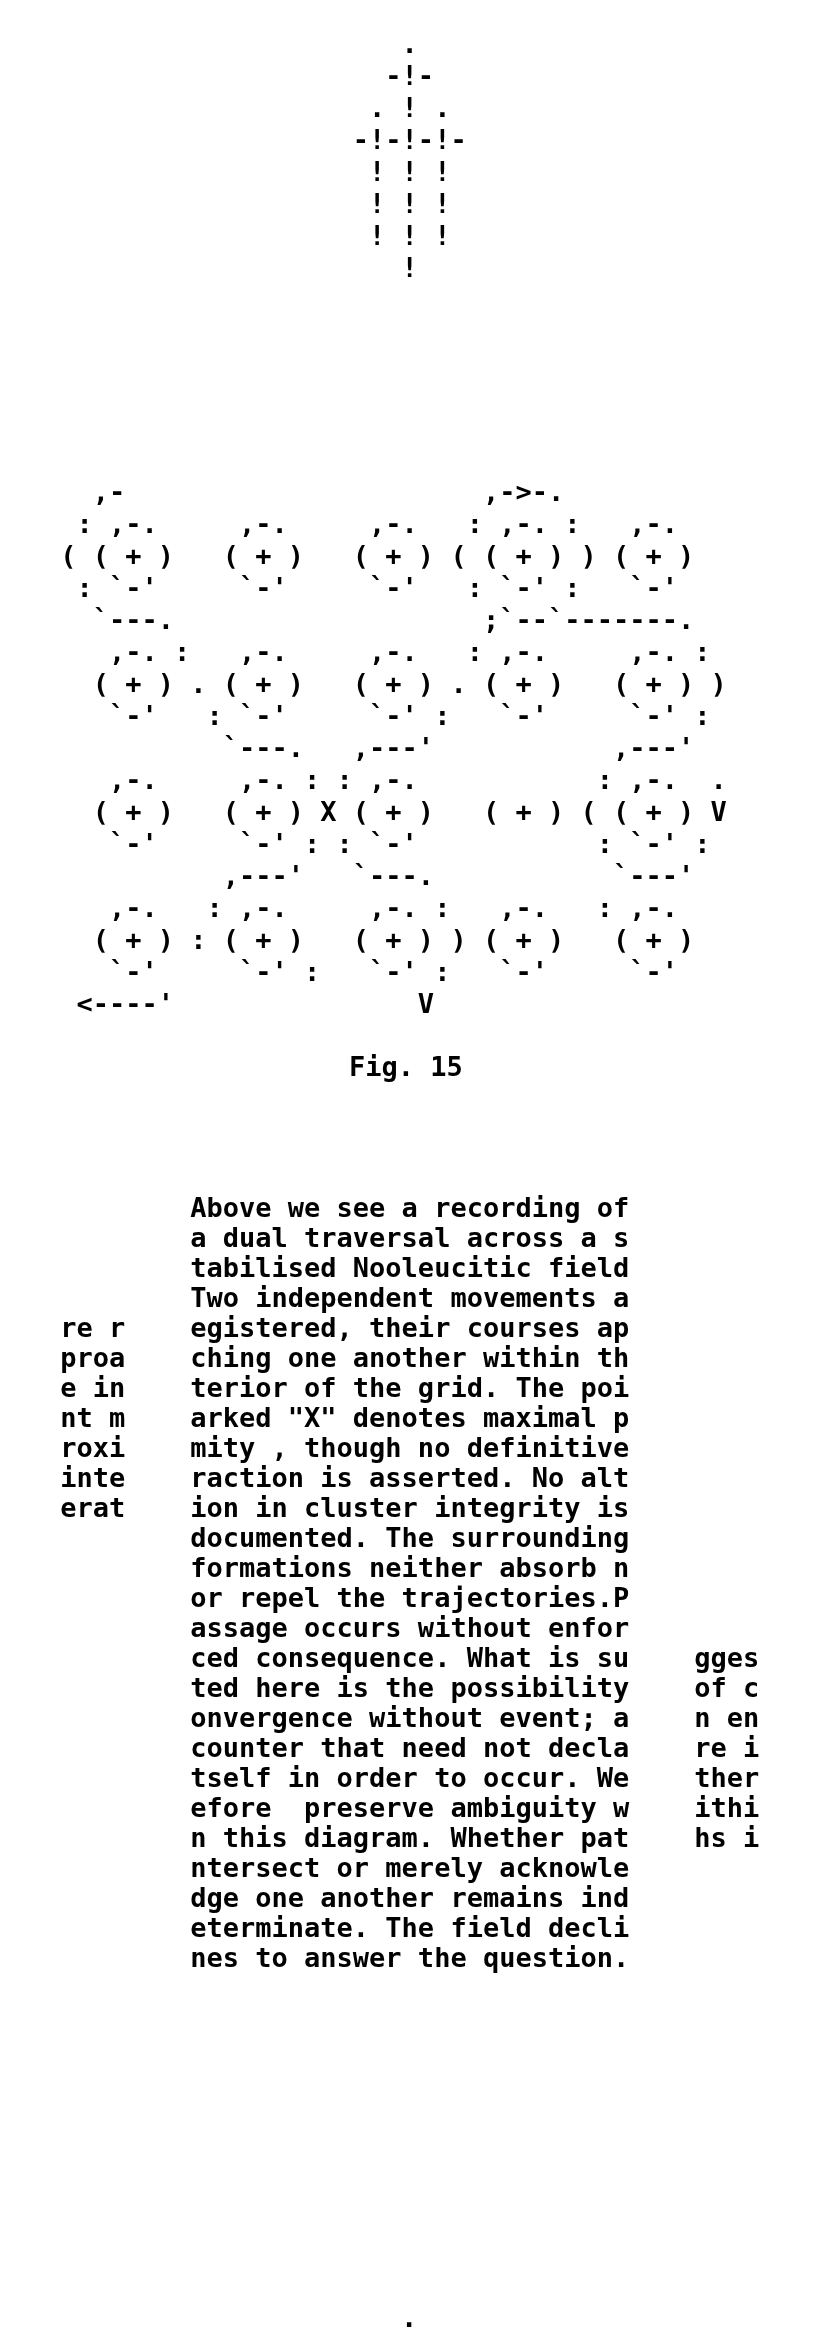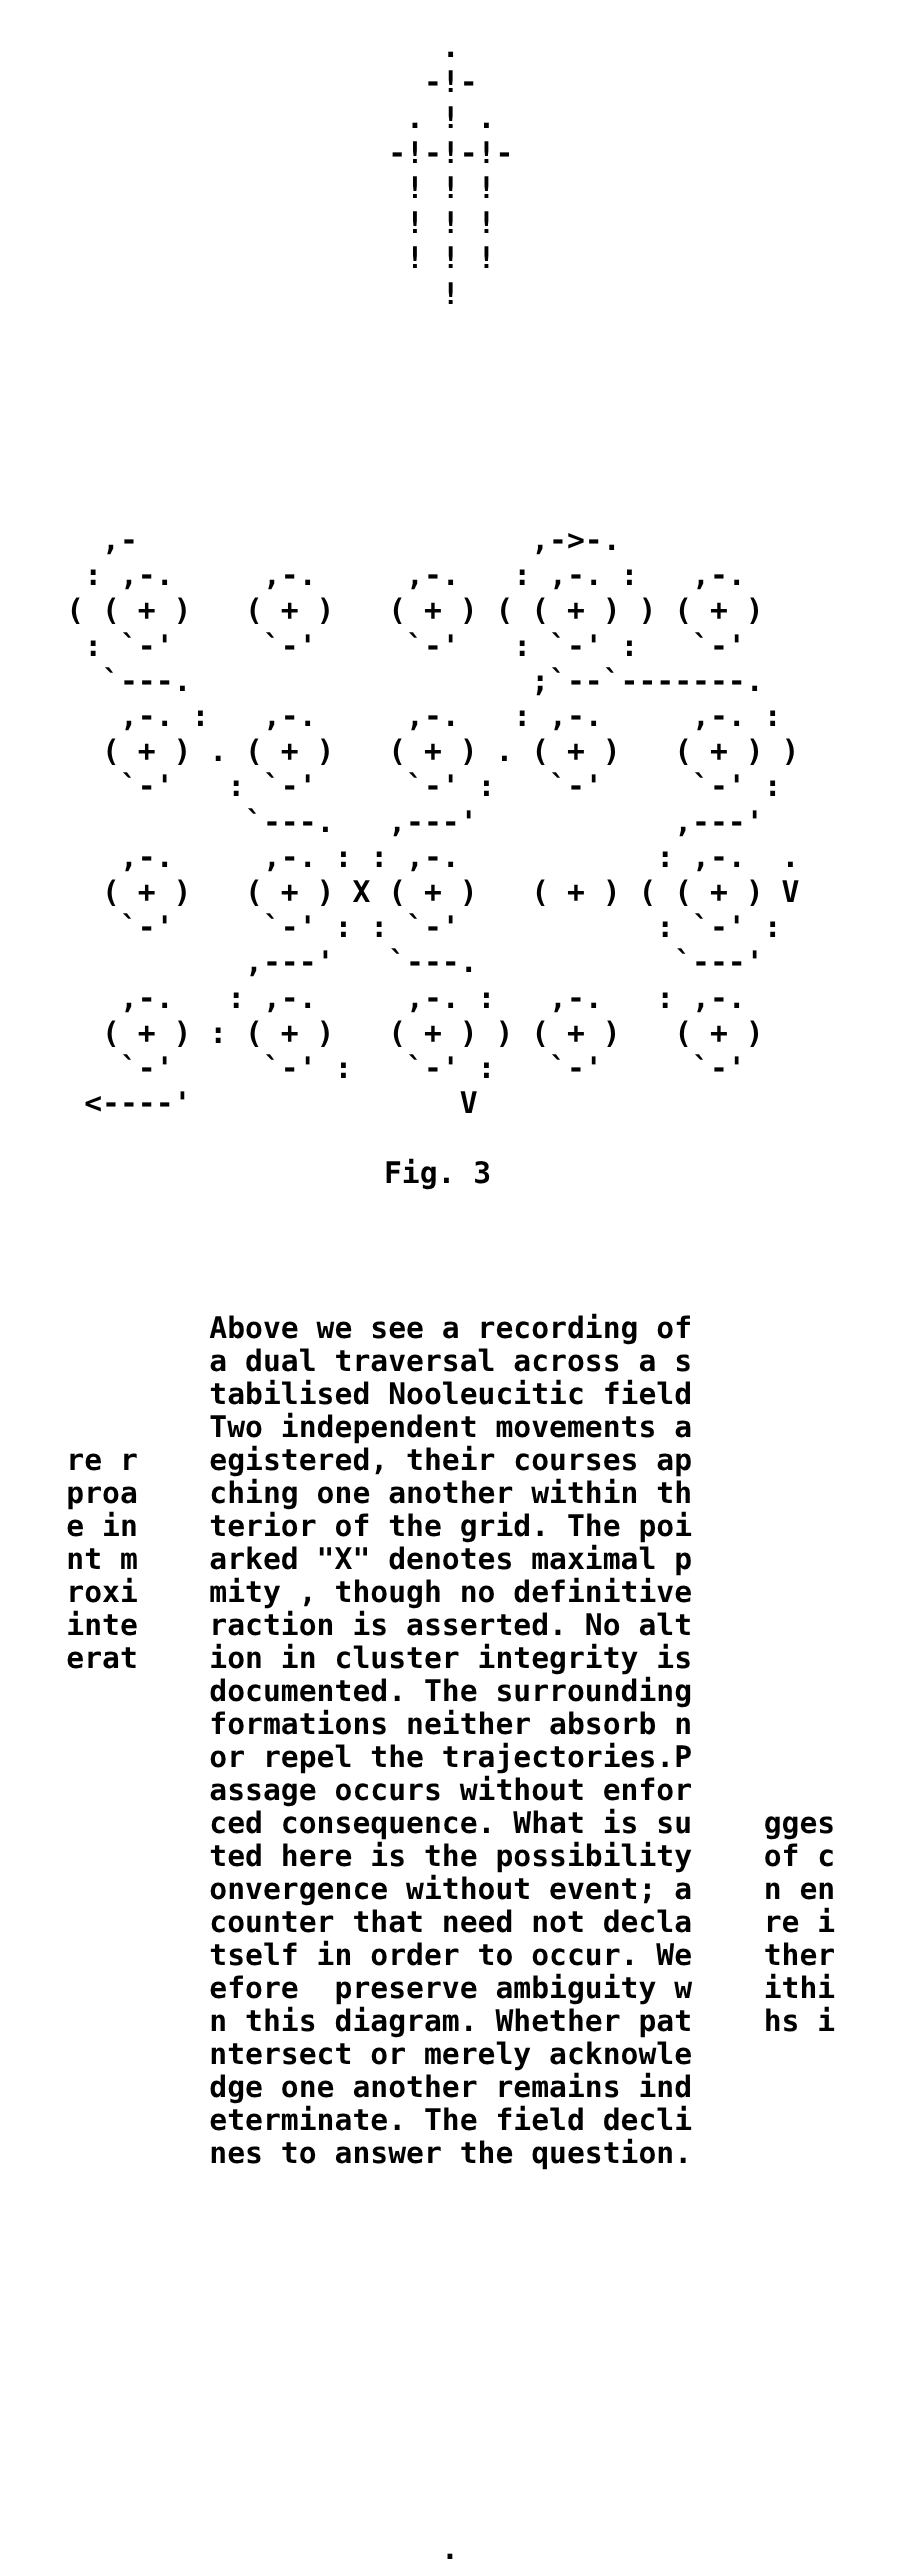--- a/index.html
+++ b/index.html
@@ -74,21 +74,21 @@
            `---.   ,---'           ,---'
     ,-.     ,-. : : ,-.           : ,-.  .
    ( + )   ( + ) X ( + )   ( + ) ( ( + ) V
     `-'     `-' : : `-'           : `-' :
            ,---'   `---.           `---'
     ,-.   : ,-.     ,-. :   ,-.   : ,-.
    ( + ) : ( + )   ( + ) ) ( + )   ( + )
     `-'     `-' :   `-' :   `-'     `-'
   &lt;----'               V</pre>
 
-  <div class="mono caption">Fig. 3</div>
+  <div class="mono caption">Fig. 15</div>
 
   <pre class="mono body-text">         Above we see a recording of
          a dual traversal across a s
          tabilised Nooleucitic field
          Two independent movements a
  re r    egistered, their courses ap
  proa    ching one another within th
  e in    terior of the grid. The poi
  nt m    arked "X" denotes maximal p
  roxi    mity , though no definitive

